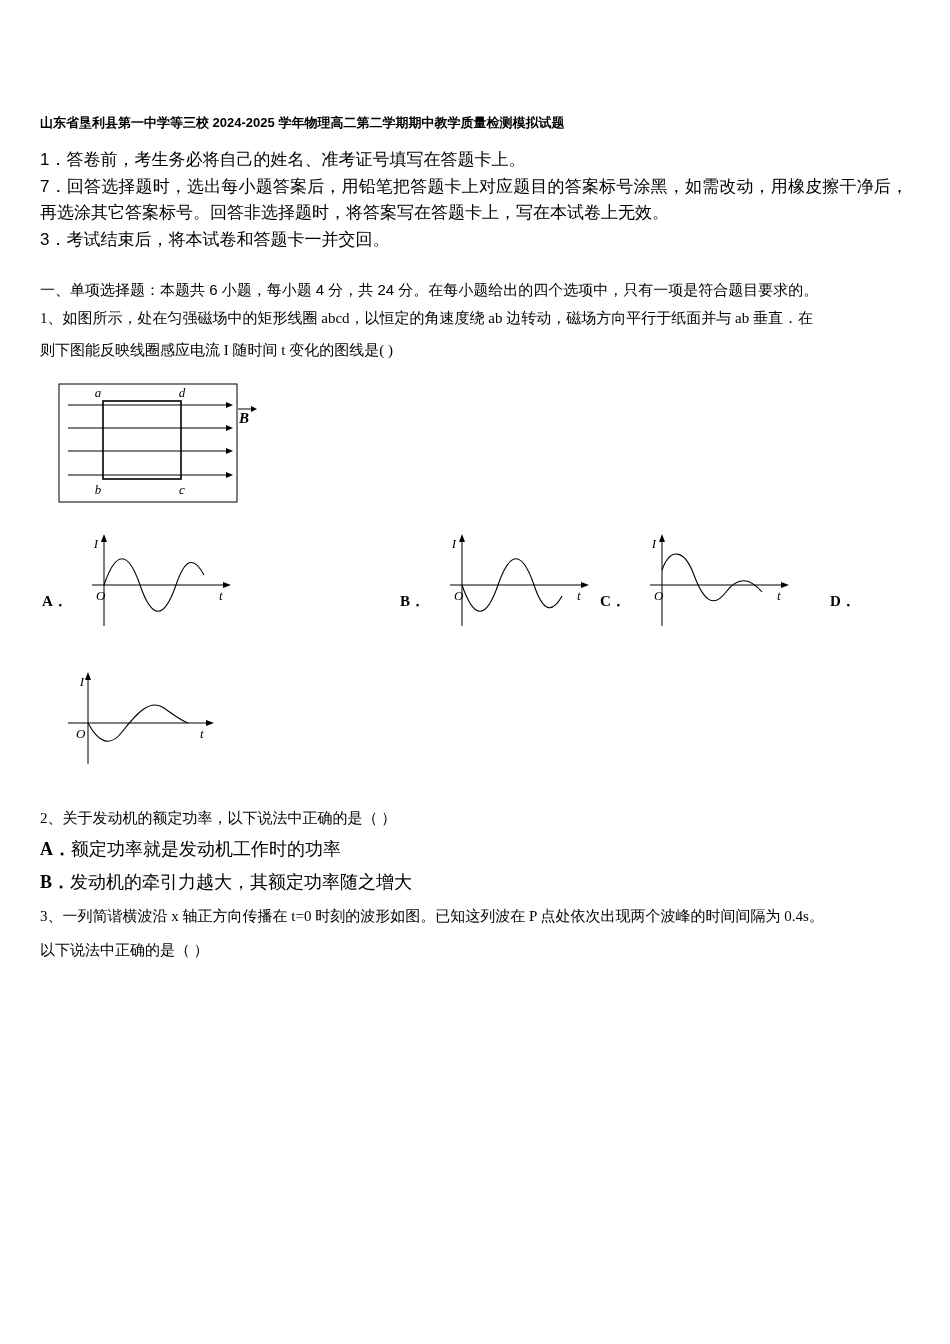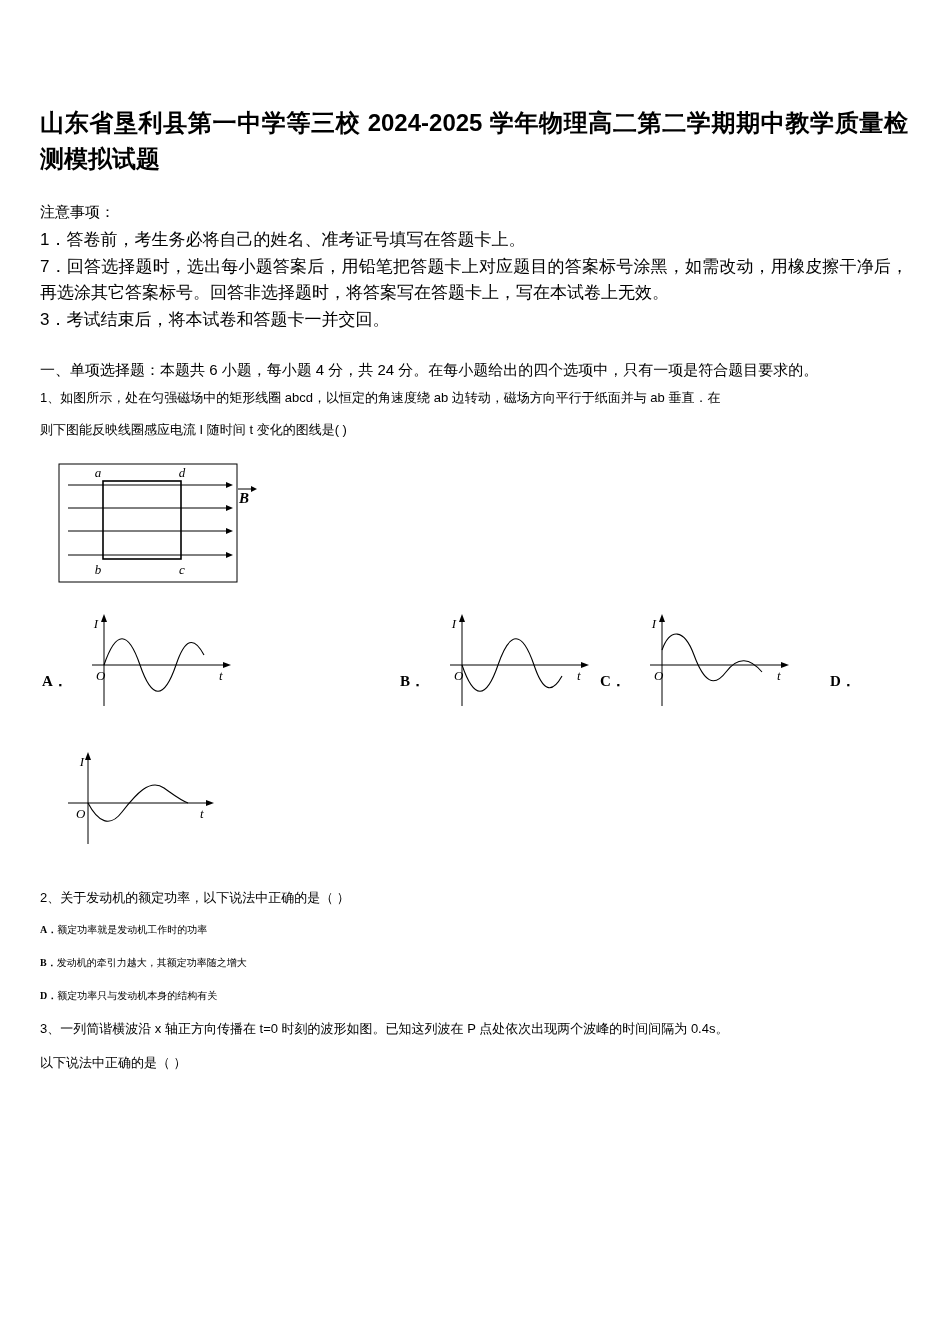--- a/index.html
+++ b/index.html
@@ -24,21 +24,21 @@
   }
   .content {
     position: absolute;
     left: 40px;
     top: 105px;
     width: 868px;
   }
   .doc-title {
     font-family: "Liberation Sans", sans-serif;
     font-weight: bold;
-    font-size: 24px;
+    font-size: 13px;
     line-height: 36px;
     text-align: justify;
     margin: 0 0 6px 0;
   }
   .notice-head {
     font-family: "Liberation Sans", sans-serif;
     font-size: 15px;
     font-weight: normal;
     margin-top: 22px;
     margin-bottom: 2px;
@@ -51,31 +51,31 @@
     text-align: justify;
   }
   .section-head {
     font-family: "Liberation Sans", sans-serif;
     font-size: 15px;
     line-height: 27px;
     margin-top: 23px;
     text-align: justify;
   }
   .q-text {
-    font-family: Liberation Sans, sans-serif;
-    font-size: 13px;
+    font-family: Liberation Serif, serif;
+    font-size: 15px;
     line-height: 30px;
     text-align: justify;
   }
   .q-text.spaced {
     line-height: 34px;
   }
   .opt-line {
     font-family: "Liberation Sans", sans-serif;
-    font-size: 10px;
+    font-size: 18px;
     line-height: 33px;
   }
   .opt-letter {
     font-weight: bold;
     font-family: "Liberation Serif", serif;
   }
   
   .fig-coil {
     margin: 16px 0 0 18px;
   }
@@ -104,21 +104,20 @@
   svg { display: block; }
 </style>
 </head>
 <body>
 
 <div class="page">
   <div class="content">
 
     <h1 class="doc-title">山东省垦利县第一中学等三校 2024-2025 学年物理高二第二学期期中教学质量检测模拟试题</h1>
 
-    <div class="notice-head">注意事项：</div>
     <div class="notice-line">1．答卷前，考生务必将自己的姓名、准考证号填写在答题卡上。</div>
     <div class="notice-line">7．回答选择题时，选出每小题答案后，用铅笔把答题卡上对应题目的答案标号涂黑，如需改动，用橡皮擦干净后，再选涂其它答案标号。回答非选择题时，将答案写在答题卡上，写在本试卷上无效。</div>
     <div class="notice-line">3．考试结束后，将本试卷和答题卡一并交回。</div>
 
     <div class="section-head">一、单项选择题：本题共 6 小题，每小题 4 分，共 24 分。在每小题给出的四个选项中，只有一项是符合题目要求的。</div>
 
     <div class="q-text">
       <span>1、</span><span>如图所示，处在匀强磁场中的矩形线圈 abcd，以恒定的角速度绕 ab 边转动，磁场方向平行于纸面并与 ab 垂直．在</span>
     </div>
     <div class="q-text spaced">则下图能反映线圈感应电流 I 随时间 t 变化的图线是(        )</div>
@@ -217,23 +216,20 @@
 
     <div class="q-text" style="margin-top:20px;">
       <span>2、</span><span>关于发动机的额定功率，以下说法中正确的是（      ）</span>
     </div>
     <div class="opt-line">
       <span class="opt-letter">A．</span><span>额定功率就是发动机工作时的功率</span>
     </div>
     <div class="opt-line">
       <span class="opt-letter">B．</span><span>发动机的牵引力越大，其额定功率随之增大</span>
     </div>
-    <div class="opt-line">
-      <span class="opt-letter">D．</span><span>额定功率只与发动机本身的结构有关</span>
-    </div>
 
     <div class="q-text spaced">
       <span>3、</span><span>一列简谐横波沿 x 轴正方向传播在 t=0 时刻的波形如图。已知这列波在 P 点处依次出现两个波峰的时间间隔为 0.4s。</span>
     </div>
     <div class="q-text spaced">以下说法中正确的是（             ）</div>
 
   </div>
 </div>
 
 </body></html>

